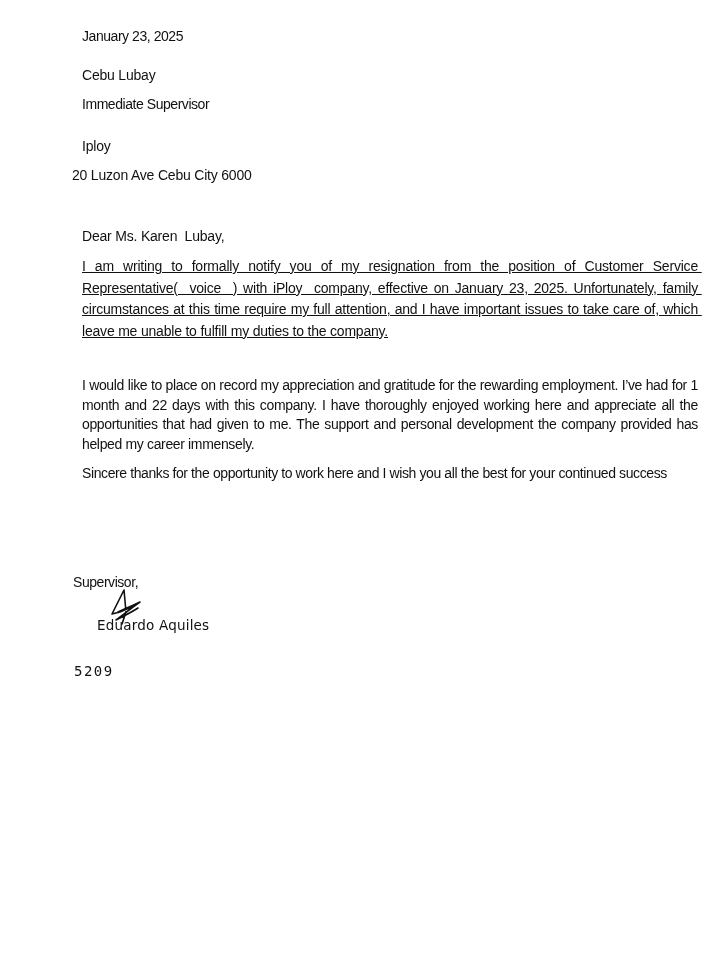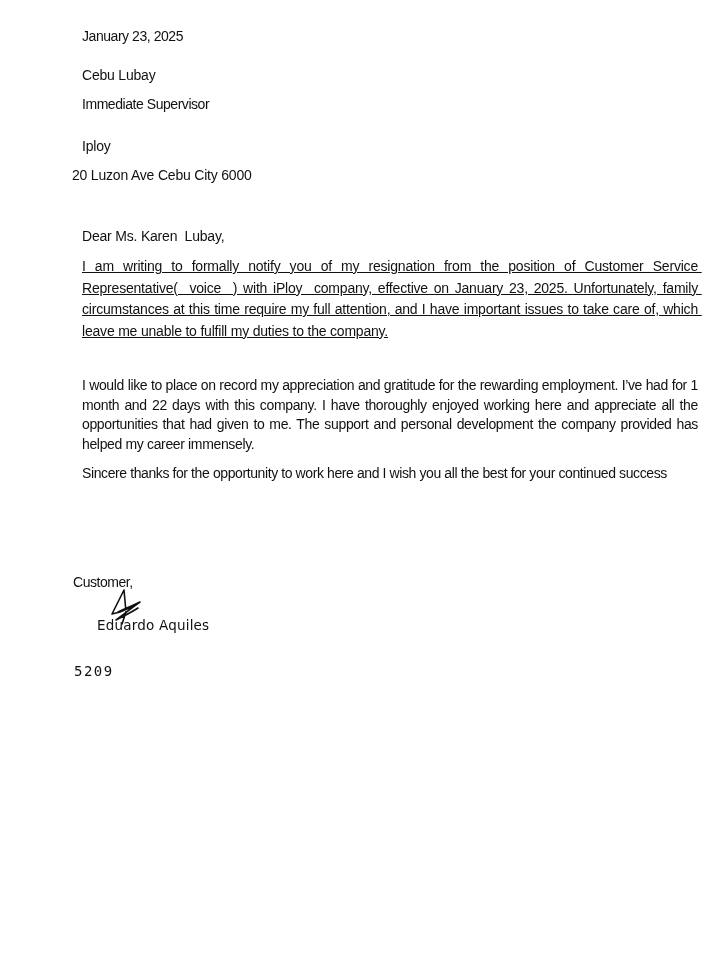--- a/index.html
+++ b/index.html
@@ -53,21 +53,21 @@
   <div class="line narrow" style="left:82px; top:96px;text-align:center;">Immediate Supervisor</div>
   <div class="line" style="left:82px; top:128px;margin-top:10px;">Iploy</div>
   <div class="line" style="left:72px; top:167px;">20 Luzon  Ave  Cebu  City 6000</div>
 
   <div class="line" style="left:82px; top:228px; white-space:pre;">Dear Ms. Karen  Lubay,</div>
 
   <div class="para" id="p1" style="white-space:pre-wrap;">I am writing to formally notify you of my resignation from the position of Customer Service Representative(  voice  ) with iPloy  company, effective on January 23, 2025. Unfortunately, family circumstances at this time require my full attention, and I have important issues to take care of, which leave me unable to fulfill my duties to the company.</div>
   <div class="para" id="p2">I would like to place on record my appreciation and gratitude for the rewarding employment. I’ve had for 1 month and 22 days with this company. I have thoroughly enjoyed working here and appreciate all the opportunities that had given to me. The support and personal development the company provided has helped my career immensely.</div>
   <div class="para" id="p3">Sincere thanks for the opportunity to work here and I wish you all the best for your continued success</div>
 
-  <div class="line narrow" style="left:73px; top:574px;">Customer,</div>
+  <div class="line narrow" style="left:73px; top:574px;">Supervisor,</div>
 
   <svg id="signature" viewBox="0 0 42 44">
     <path d="M20 4 L8 28 L16 26 L30 20 M14 26 C 22 22, 32 18, 36 16 C 30 20, 20 28, 12 34 C 20 30, 28 26, 34 22 M20 4 L22 26 L18 38" fill="none" stroke="#111" stroke-width="1.6" stroke-linecap="round" stroke-linejoin="round"></path>
   </svg>
 
   <div class="line sig-name" style="left:88px; top:617px;margin-left:9px;">Eduardo Aquiles</div>
 
   <div class="line mono-num" style="left:74px; top:663px;text-align:center;">5209</div>
 </div>
 

